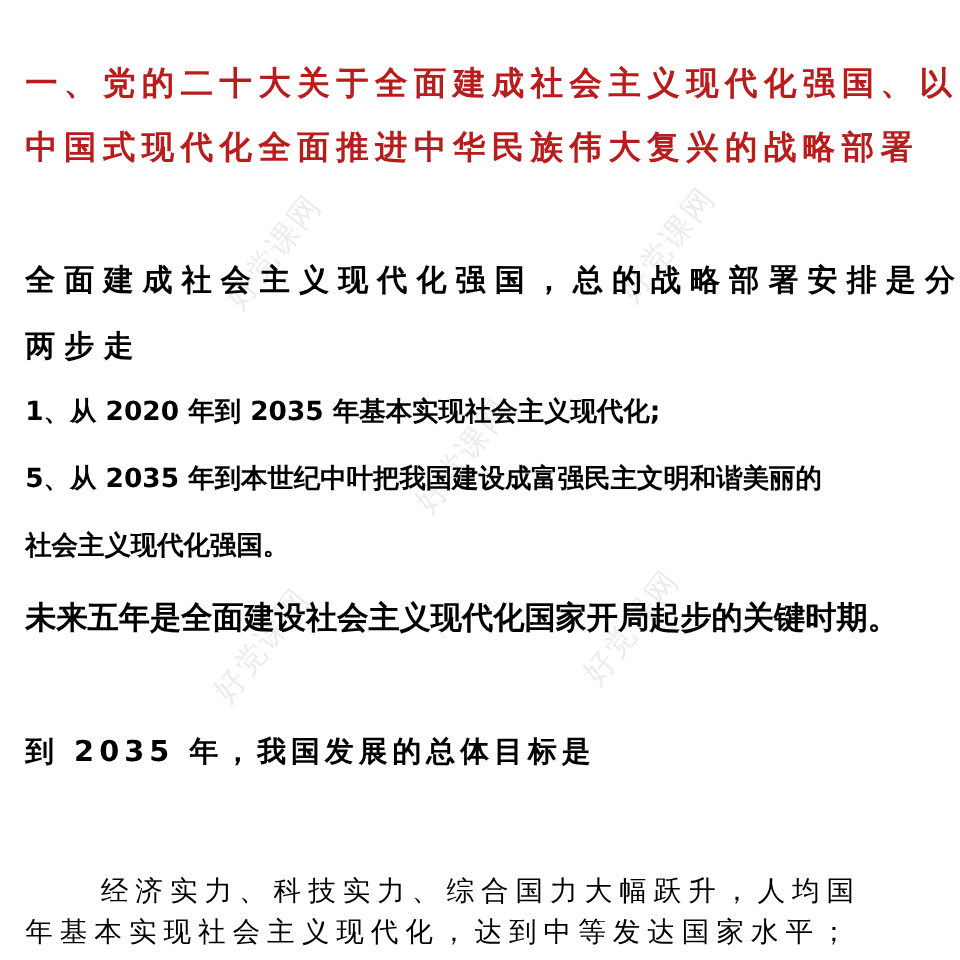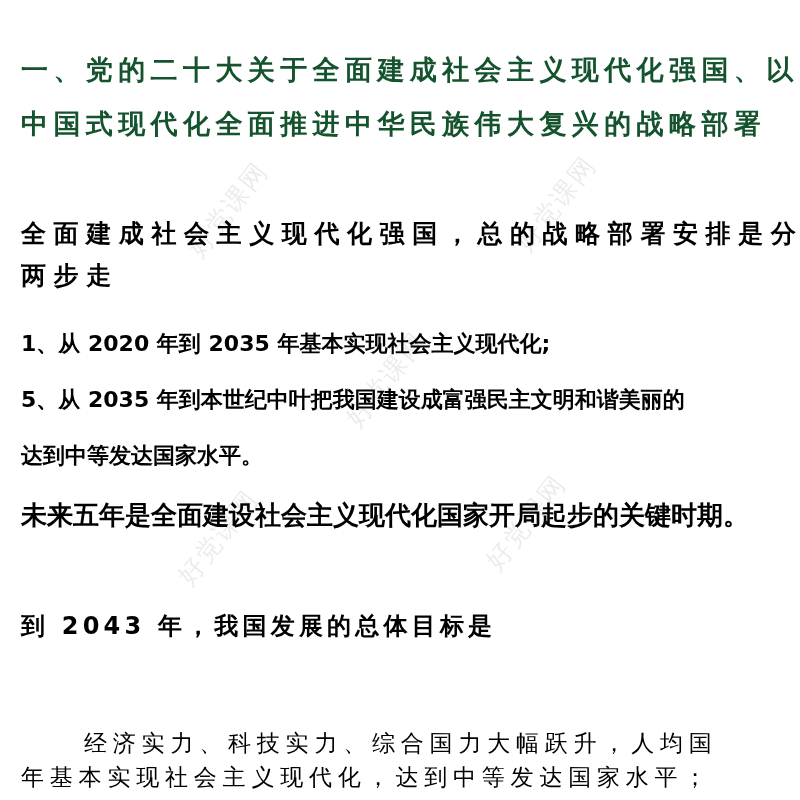--- a/index.html
+++ b/index.html
@@ -15,21 +15,21 @@
       font-family: "DejaVu Sans", "Liberation Sans", sans-serif;
       color: #000000;
     }
     .line {
       position: absolute;
       left: 21px;
       white-space: nowrap;
       line-height: 1;
     }
     .heading-red {
-      color: #14532d;
+      color: #b91c1c;
       font-weight: bold;
       font-size: 27px;
       letter-spacing: 5.4px;
     }
     .heading-black {
       font-weight: bold;
       font-size: 25px;
       letter-spacing: 7.6px;
     }
     .body-text {
@@ -68,24 +68,24 @@
 <div class="watermark" style="left:172px; top:192px;">好党课网</div>
 <div class="watermark" style="left:500px; top:186px;">好党课网</div>
 <div class="watermark" style="left:330px; top:362px;">好党课网</div>
 <div class="watermark" style="left:162px; top:520px;">好党课网</div>
 <div class="watermark" style="left:470px; top:505px;">好党课网</div>
 
 <div class="line heading-red" style="top:56px;">一、党的二十大关于全面建成社会主义现代化强国、以</div>
 <div class="line heading-red" style="top:110px;">中国式现代化全面推进中华民族伟大复兴的战略部署</div>
 
 <div class="line heading-black" style="top:221px;">全面建成社会主义现代化强国，总的战略部署安排是分</div>
-<div class="line heading-black" style="top:263px;">两步走</div>
+<div class="line heading-black" style="top:276px;">两步走</div>
 
 <div class="line body-text" style="top:333px;">1、从 2020 年到 2035 年基本实现社会主义现代化;</div>
 <div class="line body-text" style="top:389px;">5、从 2035 年到本世纪中叶把我国建设成富强民主文明和谐美丽的</div>
-<div class="line body-text" style="top:445px;">达到中等发达国家水平。</div>
+<div class="line body-text" style="top:445px;">社会主义现代化强国。</div>
 
 <div class="line bold-para" style="top:502px;">未来五年是全面建设社会主义现代化国家开局起步的关键时期。</div>
 
-<div class="line goal-heading" style="top:614px;">到 2043 年，我国发展的总体目标是</div>
+<div class="line goal-heading" style="top:614px;">到 2035 年，我国发展的总体目标是</div>
 
 <div class="line para-spaced" style="top:716px; left:84px;margin-top:16px;">经济实力、科技实力、综合国力大幅跃升，人均国</div>
 <div class="line para-spaced" style="top:766px;">年基本实现社会主义现代化，达到中等发达国家水平；</div>
 
 </body></html>

